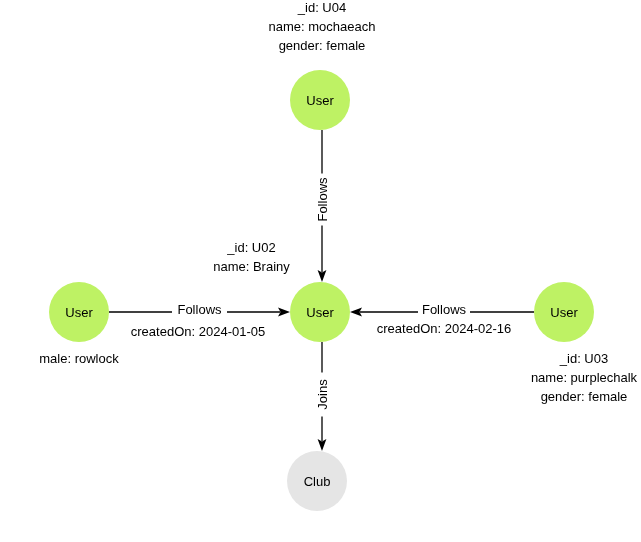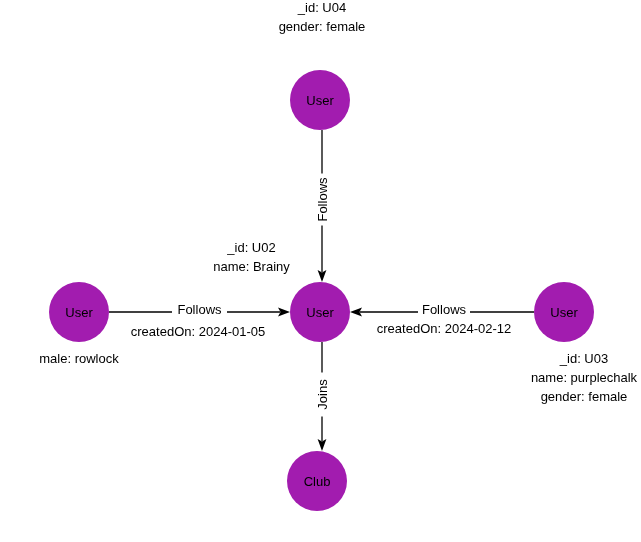--- a/index.html
+++ b/index.html
@@ -11,22 +11,22 @@
   }
   #canvas{position:absolute;left:0;top:0;width:641px;height:542px;}
   svg.edges{position:absolute;left:0;top:0;z-index:3;pointer-events:none;}
   svg.edges *{pointer-events:auto;}
 
   .node{
     position:absolute;width:60px;height:60px;border-radius:50%;
     display:flex;align-items:center;justify-content:center;
     font-size:13px;z-index:2;
   }
-  .node-user{background:#a21caf;}
-  .node-club{background:#a21caf;}
+  .node-user{background:#bef264;}
+  .node-club{background:#e5e5e5;}
 
   .propbox{
     position:absolute;background:#ffffff;z-index:1;
     font-size:13px;line-height:19px;text-align:center;
     padding:2px 0;
   }
   .edgelabel{
     position:absolute;background:#ffffff;z-index:4;
     font-size:13px;line-height:17px;text-align:center;
     white-space:nowrap;
@@ -69,20 +69,21 @@
   <div class="node node-user" style="left:534px;top:282px;">
     <span>User</span>
   </div>
 
   <div class="node node-club" style="left:287px;top:451px;">
     <span>Club</span>
   </div>
 
   <div class="propbox" style="left:244px;top:-4px;width:156px;">
     <div>_id: U04</div>
+    <div>name: mochaeach</div>
     <div>gender: female</div>
   </div>
 
   <div class="propbox" style="left:178px;top:236px;width:147px;">
     <div>_id: U02</div>
     <div>name: Brainy</div>
   </div>
 
   <div class="propbox" style="left:2px;top:347px;width:154px;">
     <div>male: rowlock</div>
@@ -99,15 +100,15 @@
   </div>
 
   <div class="edgelabel rot" style="left:296px;top:190.5px;width:52px;height:17px;">Follows</div>
 
   <div class="edgelabel rot" style="left:300px;top:385.5px;width:44px;height:17px;">Joins</div>
 
   <div class="edgelabel" style="left:172px;top:301px;width:55px;height:17px;">Follows</div>
   <div class="edgelabel" style="left:123px;top:321px;width:150px;height:21px;">createdOn: 2024-01-05</div>
 
   <div class="edgelabel" style="left:418px;top:301px;width:52px;height:17px;">Follows</div>
-  <div class="edgelabel" style="left:368px;top:318px;width:152px;height:21px;">createdOn: 2024-02-12</div>
+  <div class="edgelabel" style="left:368px;top:318px;width:152px;height:21px;">createdOn: 2024-02-16</div>
 
 </div>
 
 </body></html>

